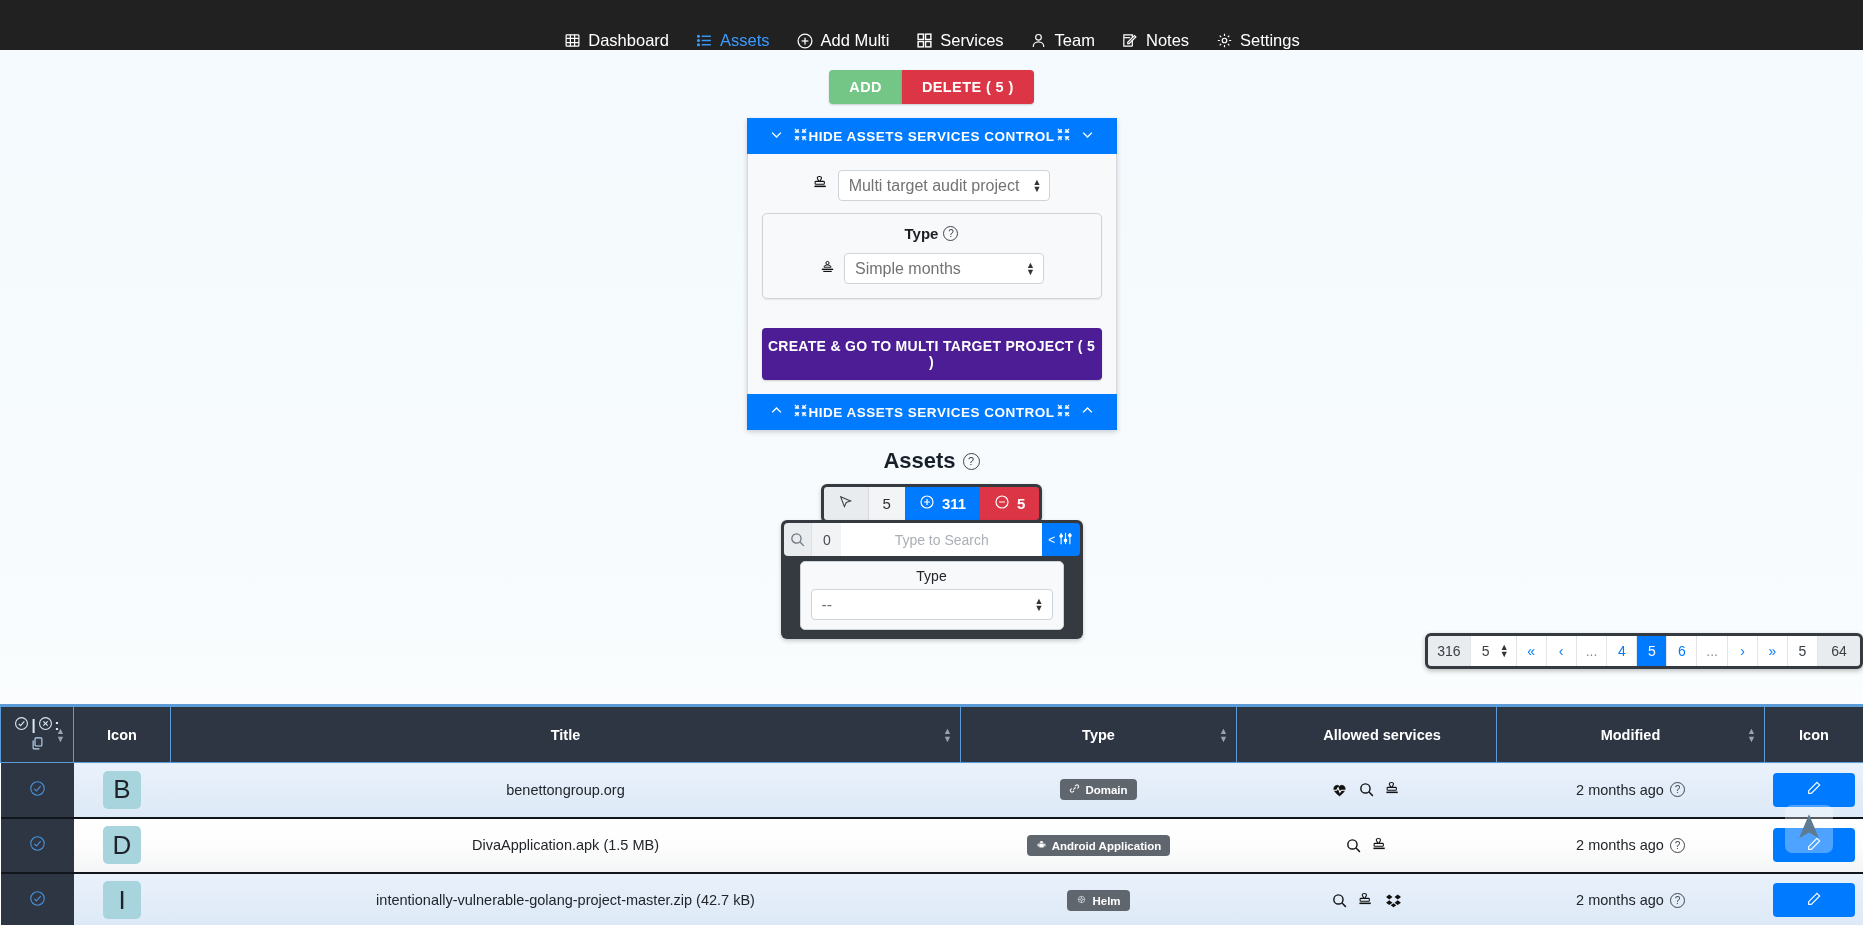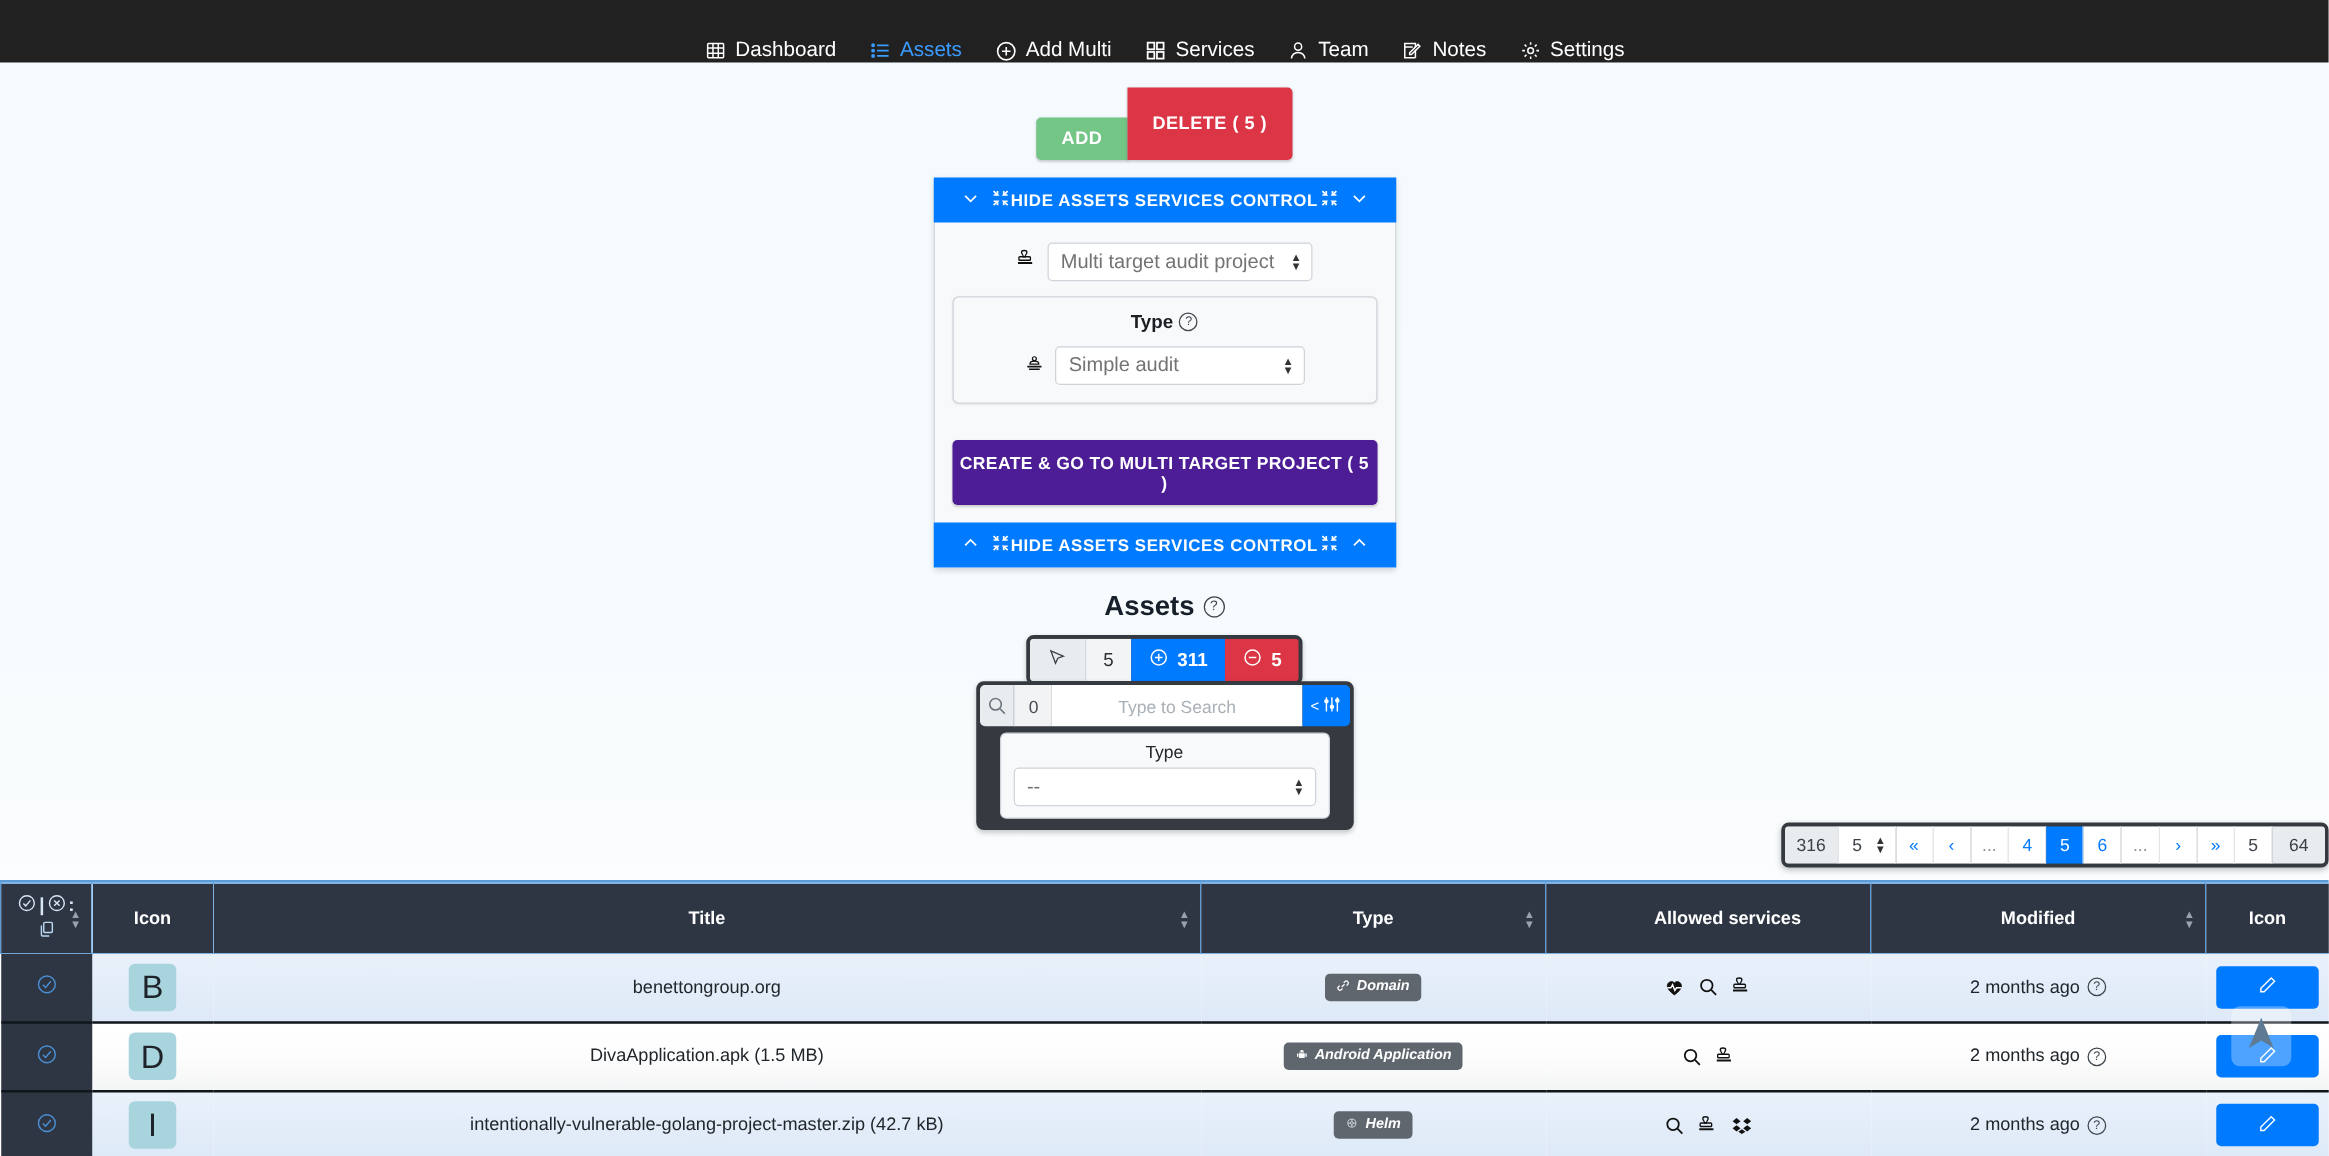--- a/index.html
+++ b/index.html
@@ -55,21 +55,21 @@
     border: none;
     color: #fff;
     font-size: 14.5px;
     font-weight: bold;
     letter-spacing: .4px;
     padding: 9px 20px;
     cursor: pointer;
     font-family: inherit;
     box-shadow: 0 1px 2px rgba(0,0,0,.18);
   }
-  .btn-add { background: #74c686; border-radius: 4px 0 0 4px; margin-top: 24px; }
+  .btn-add { background: #74c686; border-radius: 4px 0 0 4px; }
   .btn-delete { background: #dc3545; border-radius: 0 4px 4px 0; }
 
   
   .services-control {
     width: 370px;
     margin: 14px auto 0;
     box-shadow: 0 2px 5px rgba(0,0,0,.18);
   }
   .sc-bar {
     background: #007bff;
@@ -314,24 +314,24 @@
     color: #5b9bd5;
   }
   tbody td.icon-cell { padding: 0; }
   .avatar {
     width: 38px; height: 38px; margin: 0 auto;
     background: #a8d4de; border-radius: 5px;
     display: flex; align-items: center; justify-content: center;
     font-size: 26px; color: #1d2328; font-weight: 400;
   }
   .badge {
-    display: inline-flex; align-items: flex-start; gap: 5px;
+    display: inline-flex; align-items: flex-end; gap: 5px;
     background: #5f666e; color: #fff;
     border-radius: 4px; padding: 4px 9px;
-    font-size: 11.5px; font-weight: bold; font-style: italic;
+    font-size: 11.5px; font-weight: bold;
   }
   .svc-icons { display: flex; align-items: center; justify-content: center; gap: 10px; }
   .svc-icons svg { display: block; }
   .mod-cell { display: flex; align-items: center; justify-content: center; gap: 6px; }
   .btn-edit {
     display: block; width: 82px; height: 34px; margin: 0 auto;
     background: #007bff; border: none; border-radius: 4px;
     cursor: pointer; color: #fff;
     display: flex; align-items: center; justify-content: center;
   }
@@ -522,21 +522,21 @@
         <div class="sel-row">
           <span>
             <svg width="17" height="17" viewBox="0 0 24 24" fill="none" stroke="#111" stroke-width="1.4">
               <circle cx="12" cy="7" r="2.2"></circle>
                 <path d="M7 13c0-2 2.2-3.2 5-3.2S17 11 17 13z"></path>
               <line x1="4" y1="16" x2="20" y2="16" stroke-width="2"></line>
                 <line x1="6" y1="19" x2="18" y2="19" stroke-width="1.6"></line>
             </svg>
           </span>
           <div class="sel-wrap">
-            <span class="sel-text">Simple audit</span>
+            <span class="sel-text">Simple months</span>
             <span class="sel-arrows">
                 <span>▲</span>
                 <span>▼</span>
               </span>
           </div>
         </div>
       </div>
 
       <button class="btn-create">CREATE &amp; GO TO MULTI TARGET PROJECT ( 5 )</button>
     </div>

